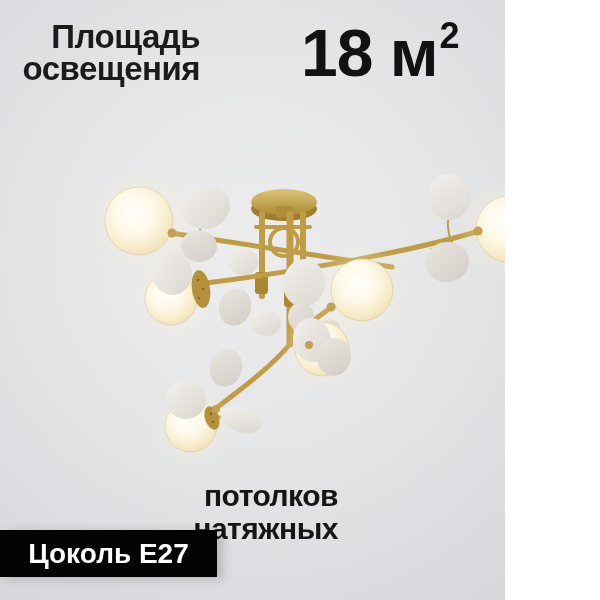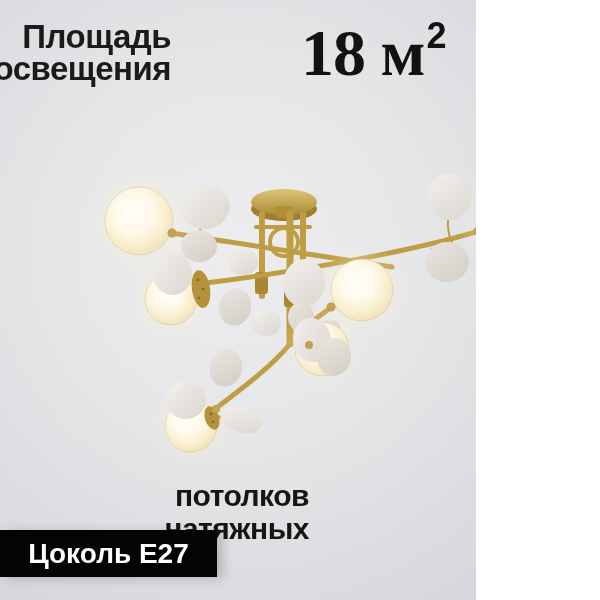--- a/index.html
+++ b/index.html
@@ -3,34 +3,35 @@
 <meta charset="utf-8">
 <style>
   html,body{margin:0;padding:0;}
   .stage{
     position:relative;
     width:476px;height:600px;
     overflow:hidden;
     background:radial-gradient(circle at 50% 42%, #ededee 0%, #e5e6e8 45%, #dadbde 85%, #d6d7da 100%);
     font-family:"Liberation Sans", sans-serif;
     color:#161616;
+    padding-left:29px;
   }
   
   .area-label{
     position:absolute; top:21px; right:305px;
     text-align:right;
     font-size:33px; font-weight:700; line-height:32px;
     letter-spacing:-0.5px; color:#1b1b1b;
   }
   .area-value{
     position:absolute; top:23px; left:301px;
     display:flex; align-items:flex-start;
     color:#121212;
   }
-  .area-value .num{font-size:66px; font-weight:800; line-height:0.92; letter-spacing:-1px;font-family:Liberation Serif, serif;}
+  .area-value .num{font-size:66px; font-weight:800; line-height:0.92; letter-spacing:-1px;}
   .area-value .sup{font-size:36px; font-weight:800; line-height:1; margin-top:-5px; margin-left:2px;}
   
   .chandelier{position:absolute; left:0; top:0; width:600px; height:600px;}
   
   .suitable{
     position:absolute; top:479px; right:167px;
     text-align:right;
     font-size:30px; font-weight:700; line-height:33px;
     letter-spacing:-0.5px; color:#151515;
   }

